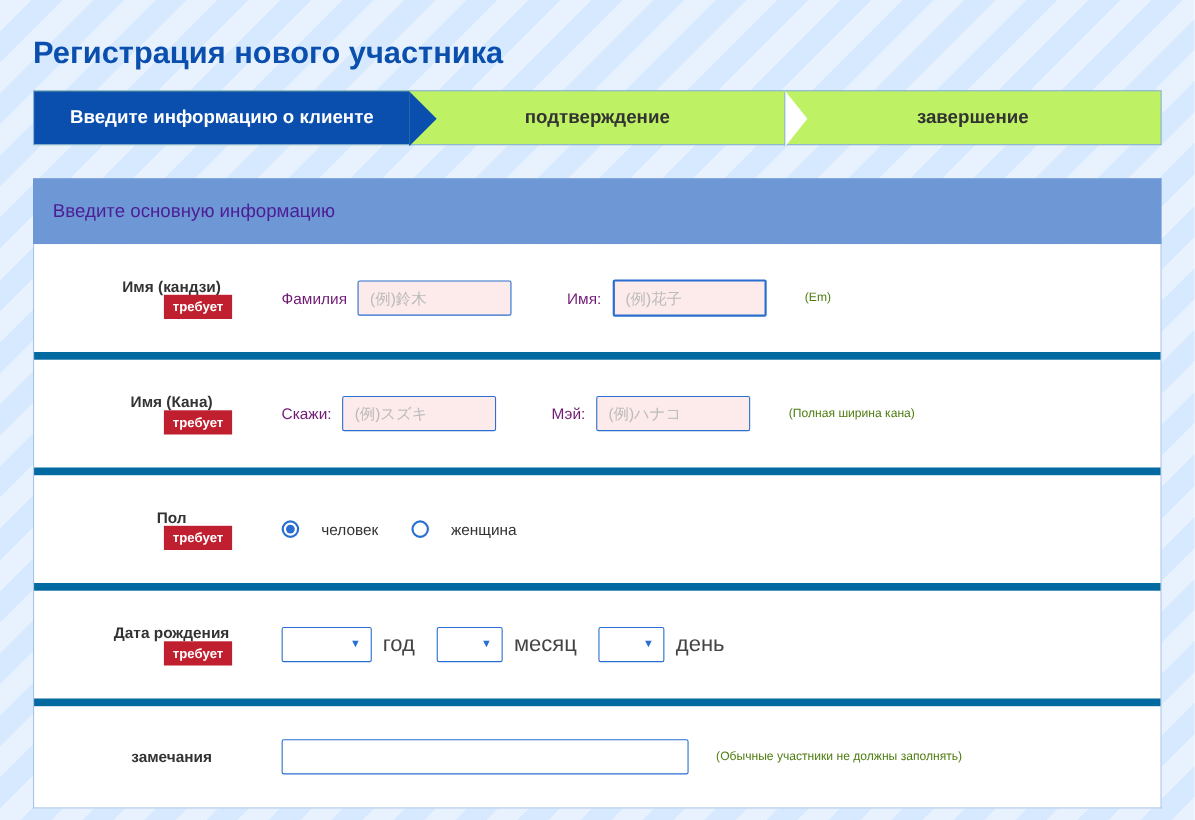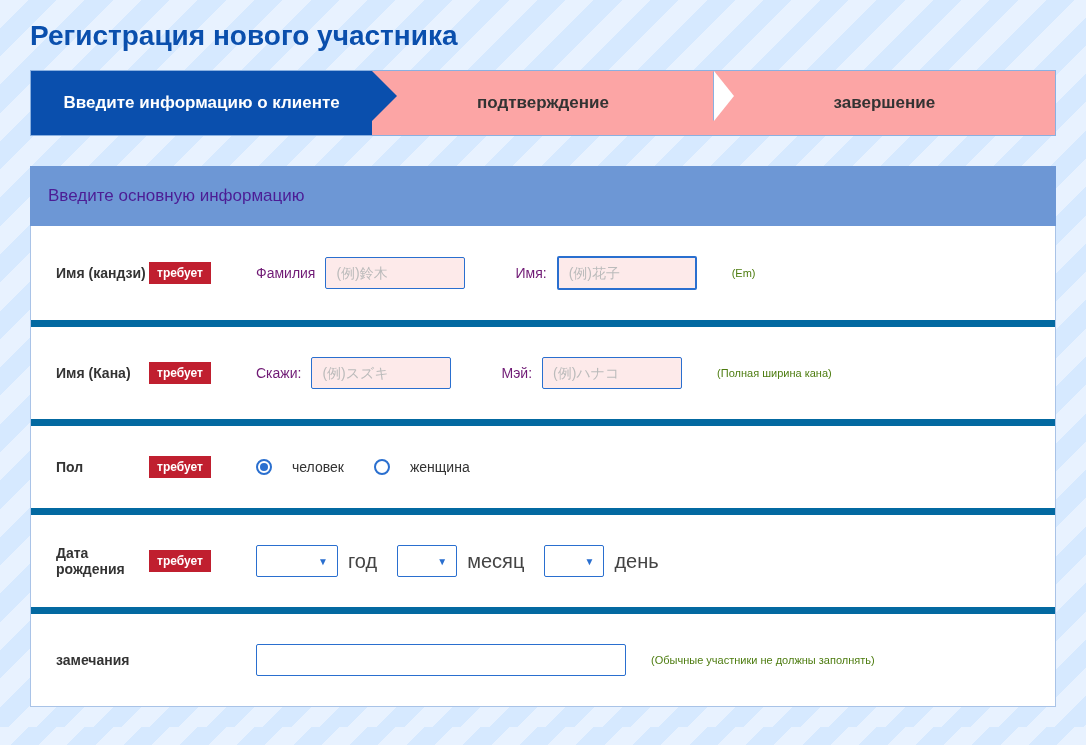--- a/index.html
+++ b/index.html
@@ -9,34 +9,34 @@
         135deg,
         #e8f2ff,
         #e8f2ff 20px,
         #d6e9ff 20px,
         #d6e9ff 40px
       );
       padding: 20px 30px;
     }
     .container {
       max-width: 1030px;
-      margin: 0 auto;
+      margin: 12px auto;
     }
     .page-title {
       color: #0a4fad;
       font-size: 28px;
       font-weight: bold;
       margin-bottom: 18px;
     }
     .steps {
       display: flex;
-      background: #fca5a5;
+      background: #bef264;
       border: 1px solid #8ab0e0;
       margin-bottom: 30px;
-      height: 66px;
+      height: 50px;
       position: relative;
     }
     .step {
       flex: 1;
       display: flex;
       align-items: center;
       justify-content: center;
       font-size: 17px;
       font-weight: bold;
       color: #333;
@@ -100,20 +100,21 @@
     }
     .form-row:first-child { border-top: none; }
     .label-col {
       width: 200px;
       display: flex;
       align-items: center;
       font-size: 14px;
       font-weight: bold;
       color: #333;
       position: relative;
+      flex-direction: column;
     }
     .req-badge {
       background: #c01f2f;
       color: #fff;
       font-size: 12px;
       font-weight: bold;
       padding: 4px 8px;
       margin-left: auto;
       margin-right: 45px;
       display: inline-block;

